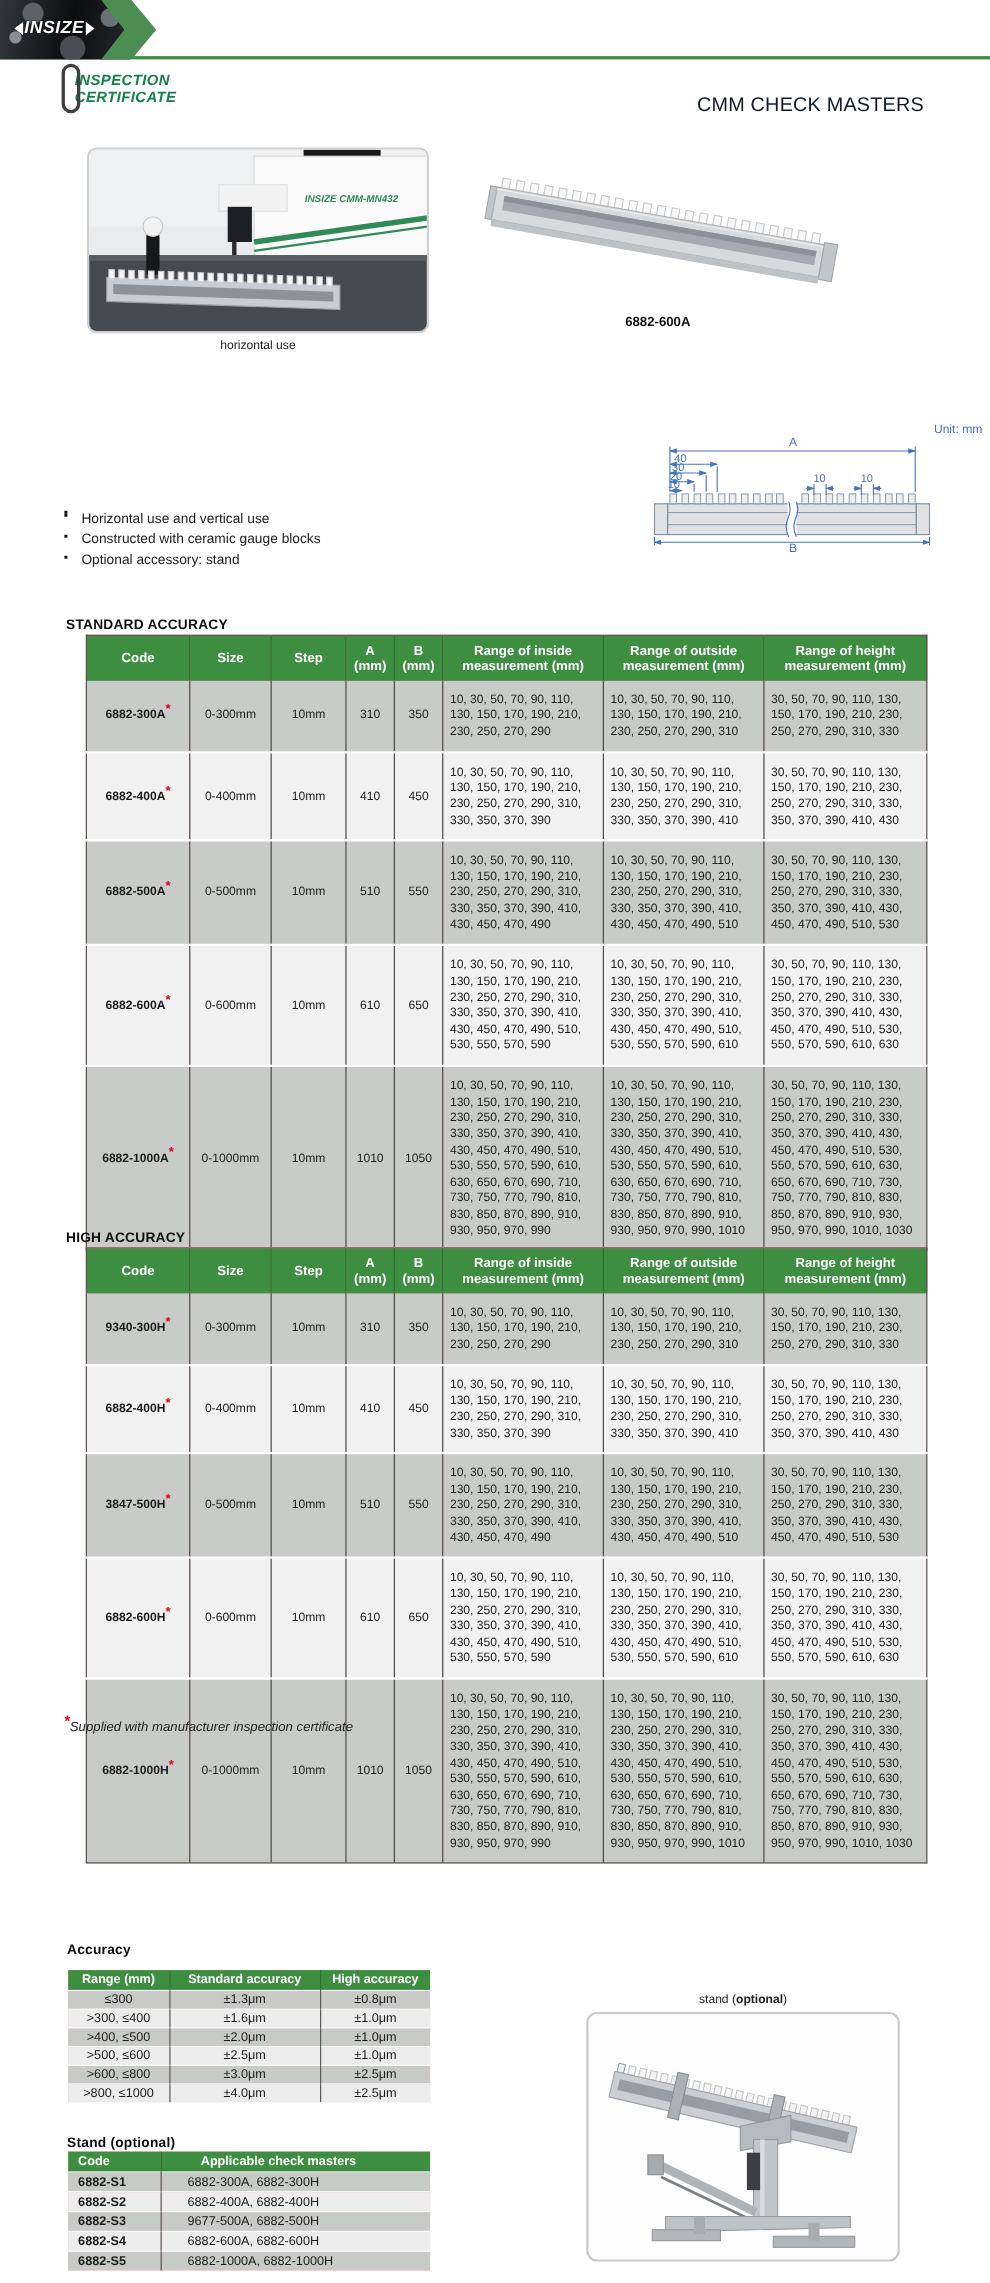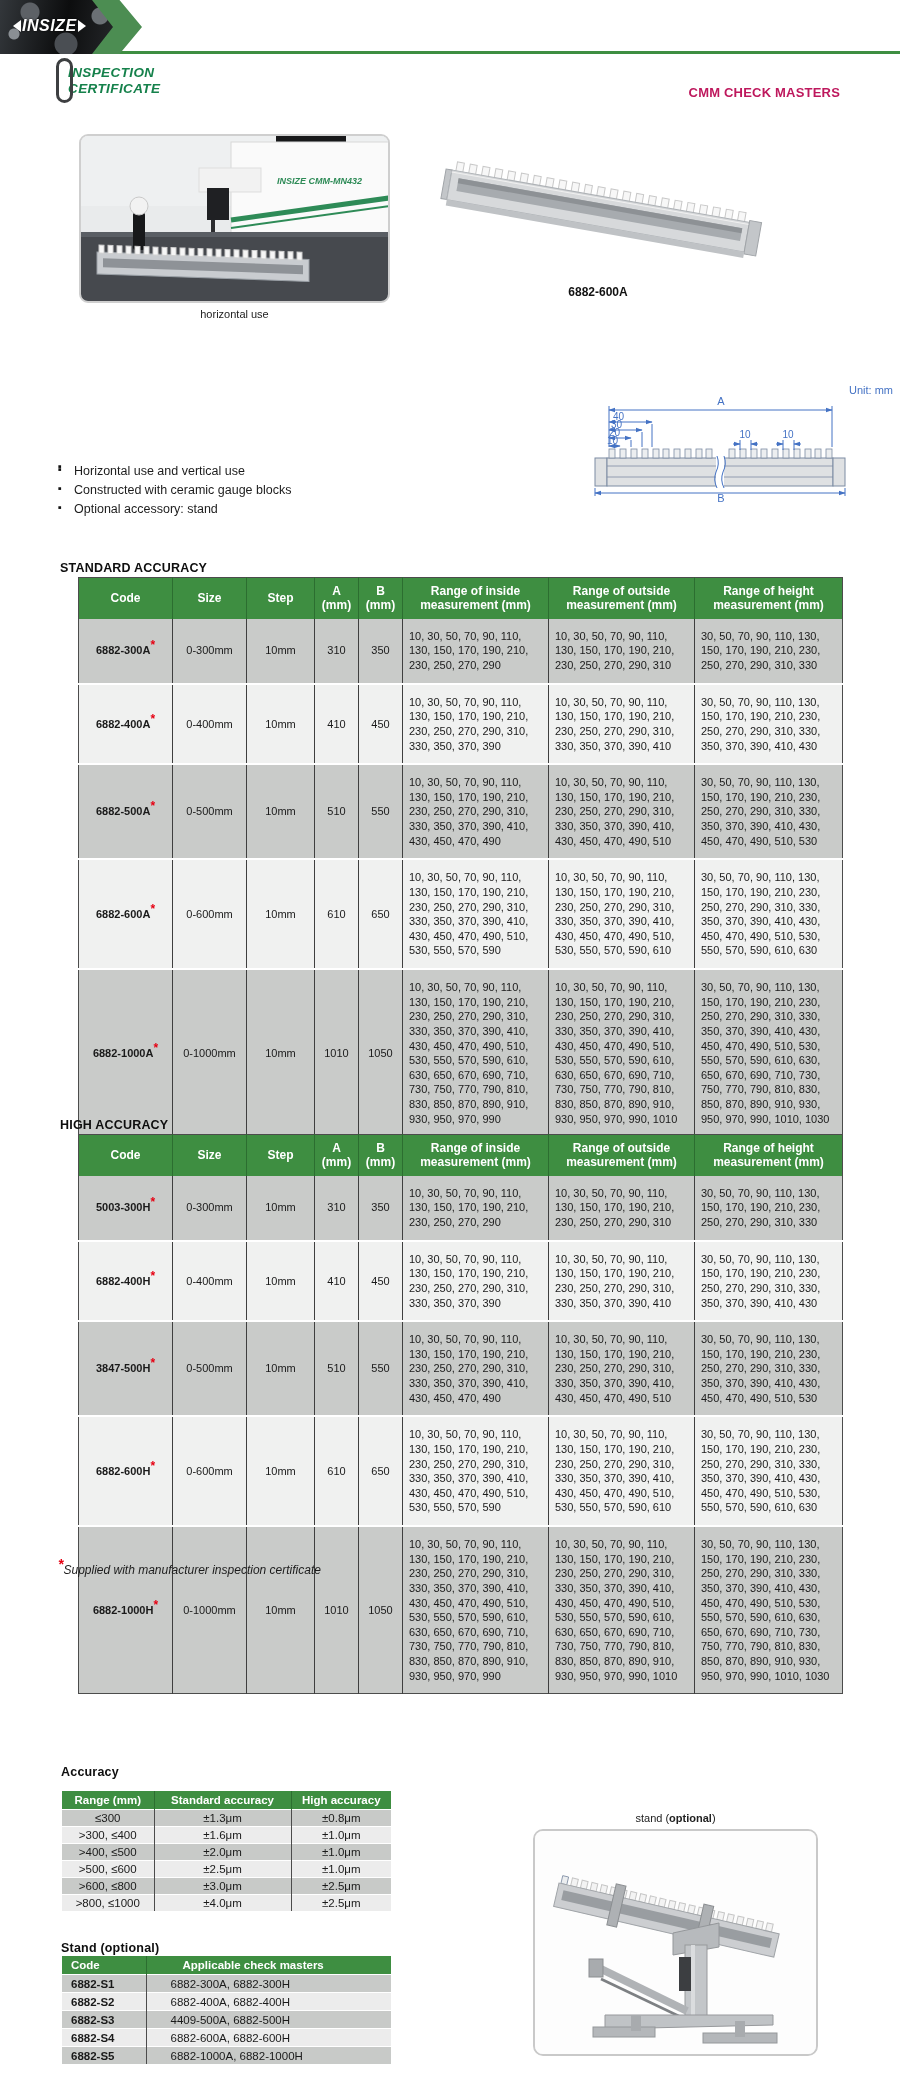--- a/index.html
+++ b/index.html
@@ -22,21 +22,21 @@
   .logo-text { color: #fff; font-weight: bold; font-style: italic; font-size: 16px; letter-spacing: 0.5px; padding: 0 1px; text-shadow: 0 0 2px #000; }
   .header-chevron { position: absolute; top: 0; left: 92px; width: 50px; height: 54px; background: #4c8d52; z-index: 3;
     clip-path: polygon(0 0, 55% 0, 100% 50%, 55% 100%, 0 100%, 42% 50%); }
 
   
   .cert-badge { position: absolute; top: 58px; left: 56px; display: flex; align-items: center; }
   .cert-bracket { position: relative; width: 17px; height: 45px; border: 3px solid #3d3f41; border-radius: 9px; }
   .cert-lines { margin-left: -7px; background: #fff; padding: 1px 2px; }
   .cert-line { color: #15814b; font-weight: 800; font-style: italic; font-size: 13.5px; letter-spacing: 0.4px; line-height: 1.12; }
 
-  .page-title { position: absolute; top: 85px; right: 60px; font-size: 13px; font-weight: bold; letter-spacing: 0.2px; color: #be185d; }
+  .page-title { position: absolute; top: 85px; right: 60px; font-size: 18px; font-weight: normal; letter-spacing: 0.2px; color: #0f172a; }
 
   
   .photo-frame { position: absolute; top: 134px; left: 79px; width: 311px; height: 169px; border: 2px solid #cfcfcf; border-radius: 9px; overflow: hidden; background: #fff; box-shadow: 0 0 0 1px #e8e8e8 inset; }
   .photo-caption { position: absolute; top: 308px; left: 79px; width: 311px; text-align: center; font-size: 11px; color: #222; }
   .product-img { position: absolute; top: 138px; left: 438px; width: 400px; height: 145px; }
   .product-caption { position: absolute; top: 285px; left: 438px; width: 320px; text-align: center; font-size: 12px; font-weight: bold; color: #111; }
   .diagram { position: absolute; top: 384px; left: 545px; width: 350px; height: 118px; }
   .dim-t { fill: #4472c4; font-size: 10px; font-family: "Liberation Sans", sans-serif; }
   .dim-t.big { font-size: 11px; }
   .dim-l { stroke: #4472c4; stroke-width: 1; fill: none; }
@@ -396,21 +396,21 @@
           <th>Range of inside
 measurement (mm)</th>
           <th>Range of outside
 measurement (mm)</th>
           <th>Range of height
 measurement (mm)</th>
         </tr>
       </thead>
       <tbody>
         <tr>
-          <td><span>5003-300H</span><span class="red-star">*</span></td>
+          <td><span>9340-300H</span><span class="red-star">*</span></td>
           <td>0-300mm</td>
           <td>10mm</td>
           <td>310</td>
           <td>350</td>
           <td>10, 30, 50, 70, 90, 110, 130, 150, 170, 190, 210, 230, 250, 270, 290</td>
           <td>10, 30, 50, 70, 90, 110, 130, 150, 170, 190, 210, 230, 250, 270, 290, 310</td>
           <td>30, 50, 70, 90, 110, 130, 150, 170, 190, 210, 230, 250, 270, 290, 310, 330</td>
         </tr>
         <tr>
           <td><span>6882-400H</span><span class="red-star">*</span></td>
@@ -521,21 +521,21 @@
         <tr>
           <td>6882-S1</td>
           <td>6882-300A, 6882-300H</td>
         </tr>
         <tr>
           <td>6882-S2</td>
           <td>6882-400A, 6882-400H</td>
         </tr>
         <tr>
           <td>6882-S3</td>
-          <td>4409-500A, 6882-500H</td>
+          <td>9677-500A, 6882-500H</td>
         </tr>
         <tr>
           <td>6882-S4</td>
           <td>6882-600A, 6882-600H</td>
         </tr>
         <tr>
           <td>6882-S5</td>
           <td>6882-1000A, 6882-1000H</td>
         </tr>
       </tbody>

